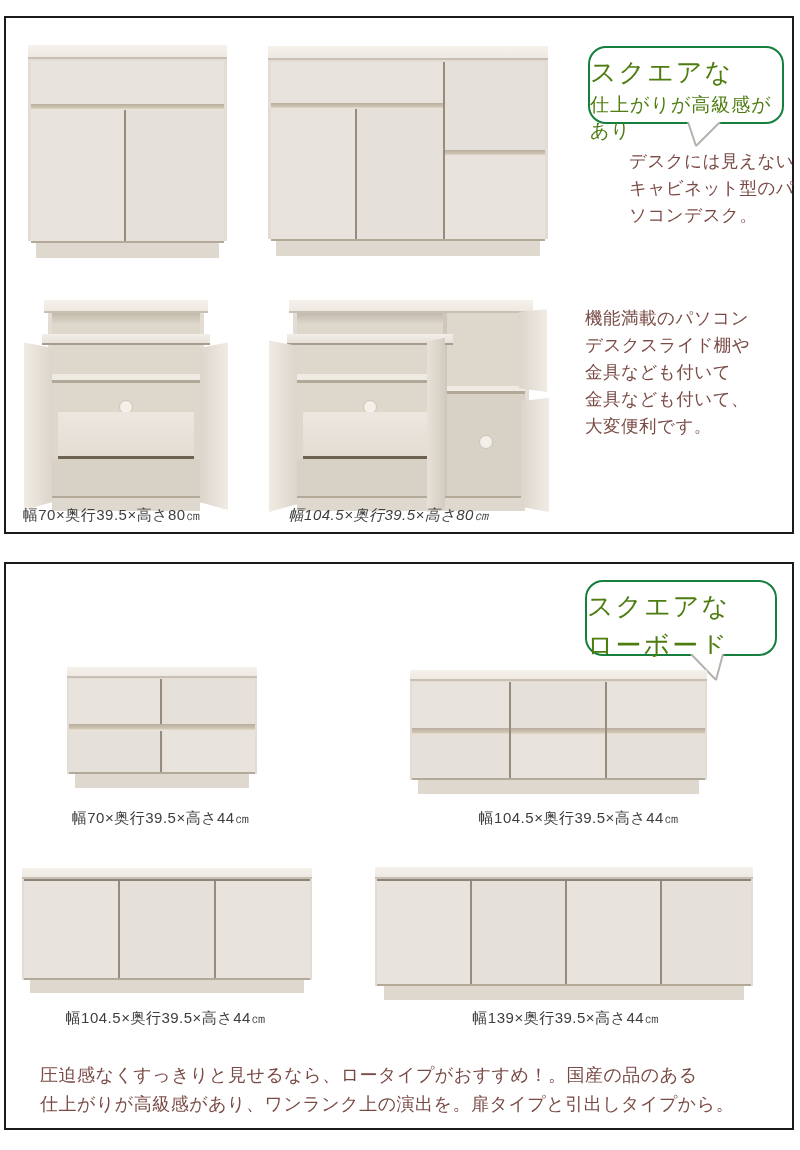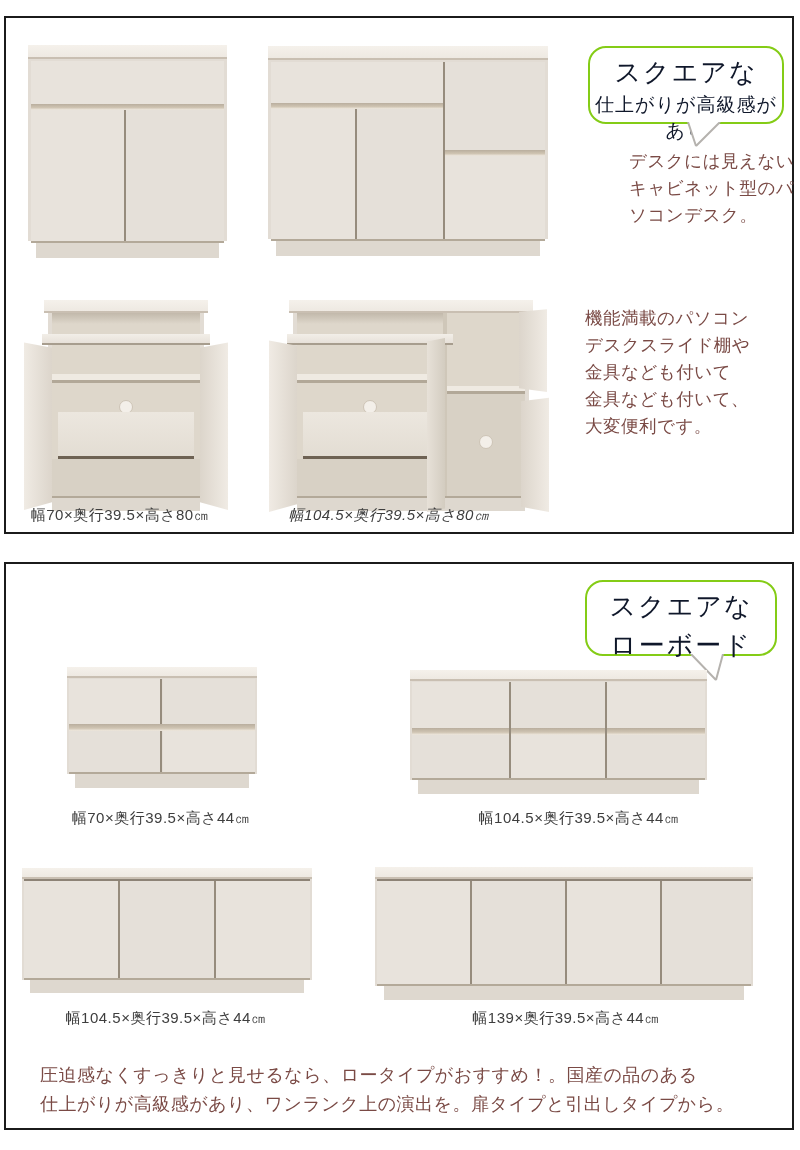--- a/index.html
+++ b/index.html
@@ -26,21 +26,21 @@
   .flap{background:linear-gradient(#f2eee8,#e7e1d9);border-bottom:2px solid #a79d8e;box-sizing:border-box;}
   .slot-shade{background:linear-gradient(#bfb6a8,rgba(222,215,203,0));}
   .pullshelf{background:linear-gradient(#ece7df,#e3ddd3);border-bottom:3px solid #6e6253;box-sizing:border-box;}
   .door-open-l{background:linear-gradient(90deg,#f0ebe4,#dcd5cb);clip-path:polygon(0 1.5%,100% 4.5%,100% 95.5%,0 100%);}
   .door-open-r{background:linear-gradient(270deg,#f0ebe4,#dcd5cb);clip-path:polygon(0 4.5%,100% 1.5%,100% 100%,0 95.5%);}
   .door-open-mid{background:linear-gradient(90deg,#e7e1d8,#d3ccc0);clip-path:polygon(0 2%,100% 0,100% 98%,0 100%);}
   .divider{background:#cfc7b9;}
   .top-edge-dark{background:#8d8376;}
 
   
-  .bubble{position:absolute;border:2px solid #84cc16;border-radius:18px;background:#fff;text-align:center;box-sizing:border-box;color:#0f172a;}
+  .bubble{position:absolute;border:2px solid #15803d;border-radius:18px;background:#fff;text-align:left;box-sizing:border-box;color:#4d7c0f;}
   .bubble .l1{font-size:26px;letter-spacing:2px;margin-top:7px;}
   .bubble .l2{font-size:19px;letter-spacing:1px;margin-top:2px;}
   .bubble .l2.big{font-size:26px;letter-spacing:2px;margin-top:4px;}
   .tail{position:absolute;}
 
   
   .desc{position:absolute;color:#7a4a45;font-size:17.5px;line-height:27px;letter-spacing:0.5px;}
   .caption{position:absolute;color:#3e3e3e;font-size:15px;text-align:center;letter-spacing:0.5px;}
   .footer-note{position:absolute;color:#7a4a45;font-size:18px;line-height:29px;letter-spacing:0.5px;}
 </style>
@@ -134,21 +134,21 @@
     </div>
 
     <div class="desc" style="left:579px;top:287px;width:212px;">
       <div>機能満載のパソコン</div>
       <div>デスクスライド棚や</div>
       <div>金具なども付いて</div>
       <div>金具なども付いて、</div>
       <div>大変便利です。</div>
     </div>
 
-    <div class="caption" style="left:14px;top:488px;width:200px;">幅70×奥行39.5×高さ80㎝</div>
+    <div class="caption" style="left:6px;top:488px;width:200px;">幅70×奥行39.5×高さ80㎝</div>
     <div class="caption" style="left:258px;top:488px;width:250px;font-style:italic;">幅104.5×奥行39.5×高さ80㎝</div>
   </section>
 
   <section class="panel" style="top:562px;height:568px;">
 
     <div class="bubble" style="left:579px;top:16px;width:192px;height:76px;">
       <div class="l1">スクエアな</div>
       <div class="l2 big">ローボード</div>
       <svg class="tail" style="left:102px;top:72px;" width="36" height="28" viewBox="0 0 36 28">
         <polygon points="2,0 34,0 27,26" fill="#ffffff"></polygon>

